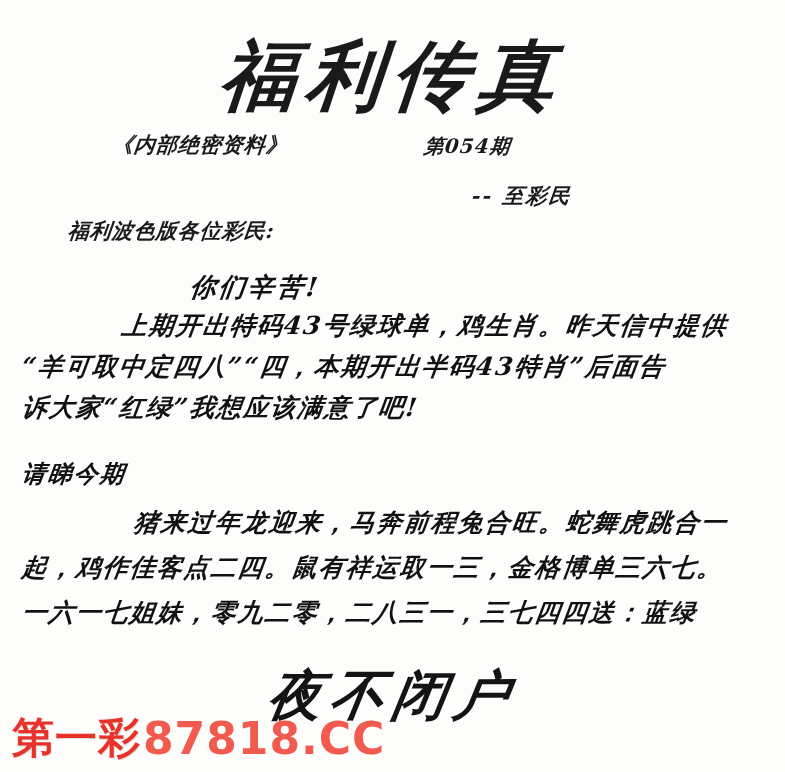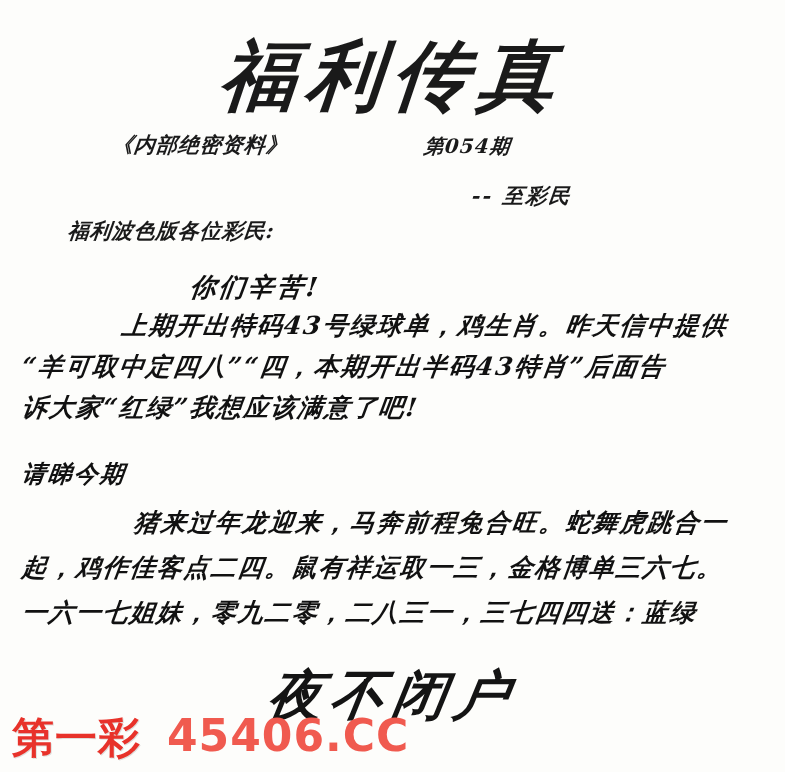--- a/index.html
+++ b/index.html
@@ -165,22 +165,22 @@
     color: #141414;
     transform: skewX(-9deg);
     white-space: nowrap;
   }
   
   .watermark {
     position: absolute;
     left: 12px;
     bottom: 6px;
     display: flex;
-    align-items: flex-start;
-    gap: 26px;
+    align-items: center;
+    gap: 2px;
   }
   .wm-brand {
     font-family: "DejaVu Sans", sans-serif;
     font-size: 42px;
     font-weight: bold;
     color: #e8322a;
     letter-spacing: 1px;
     text-shadow: 1px 1px 0 rgba(0,0,0,0.12);
     white-space: nowrap;
   }
@@ -222,16 +222,16 @@
   <div class="verse-block">
     <div class="verse-line verse-indent">猪来过年龙迎来，马奔前程兔合旺。蛇舞虎跳合一</div>
     <div class="verse-line">起，鸡作佳客点二四。鼠有祥运取一三，金格博单三六七。</div>
     <div class="verse-line">一六一七姐妹，零九二零，二八三一，三七四四送：蓝绿</div>
   </div>
 
   <div class="footer-cal">夜不闭户</div>
 
   <div class="watermark">
     <span class="wm-brand">第一彩</span>
-    <span class="wm-url">45406.CC</span>
+    <span class="wm-url">87818.CC</span>
   </div>
 
 </div>
 
 </body></html>

